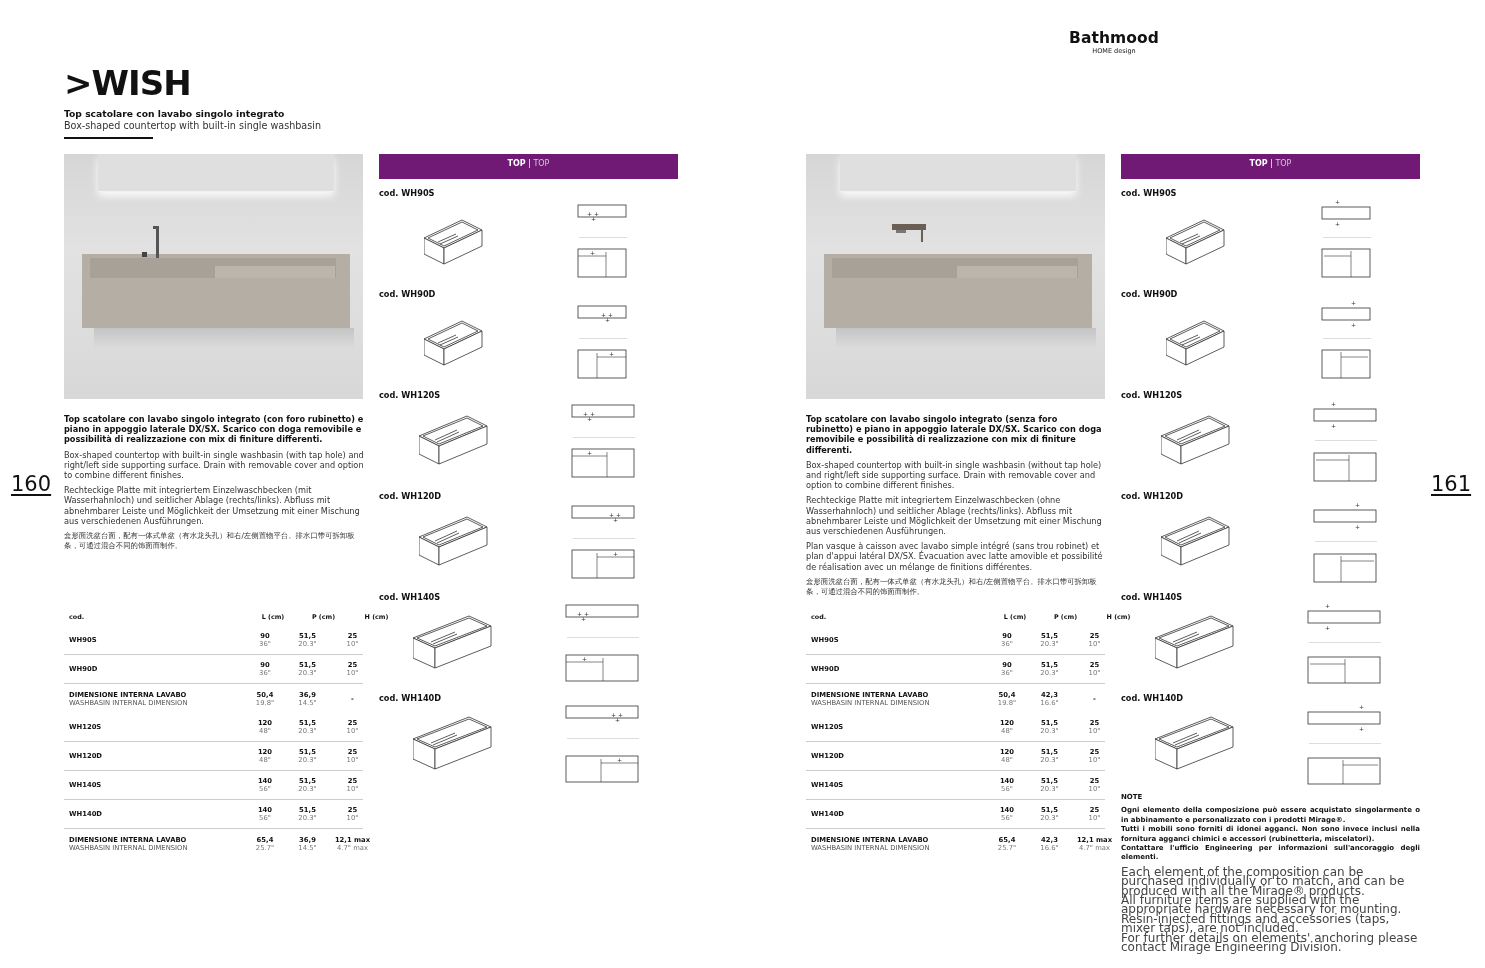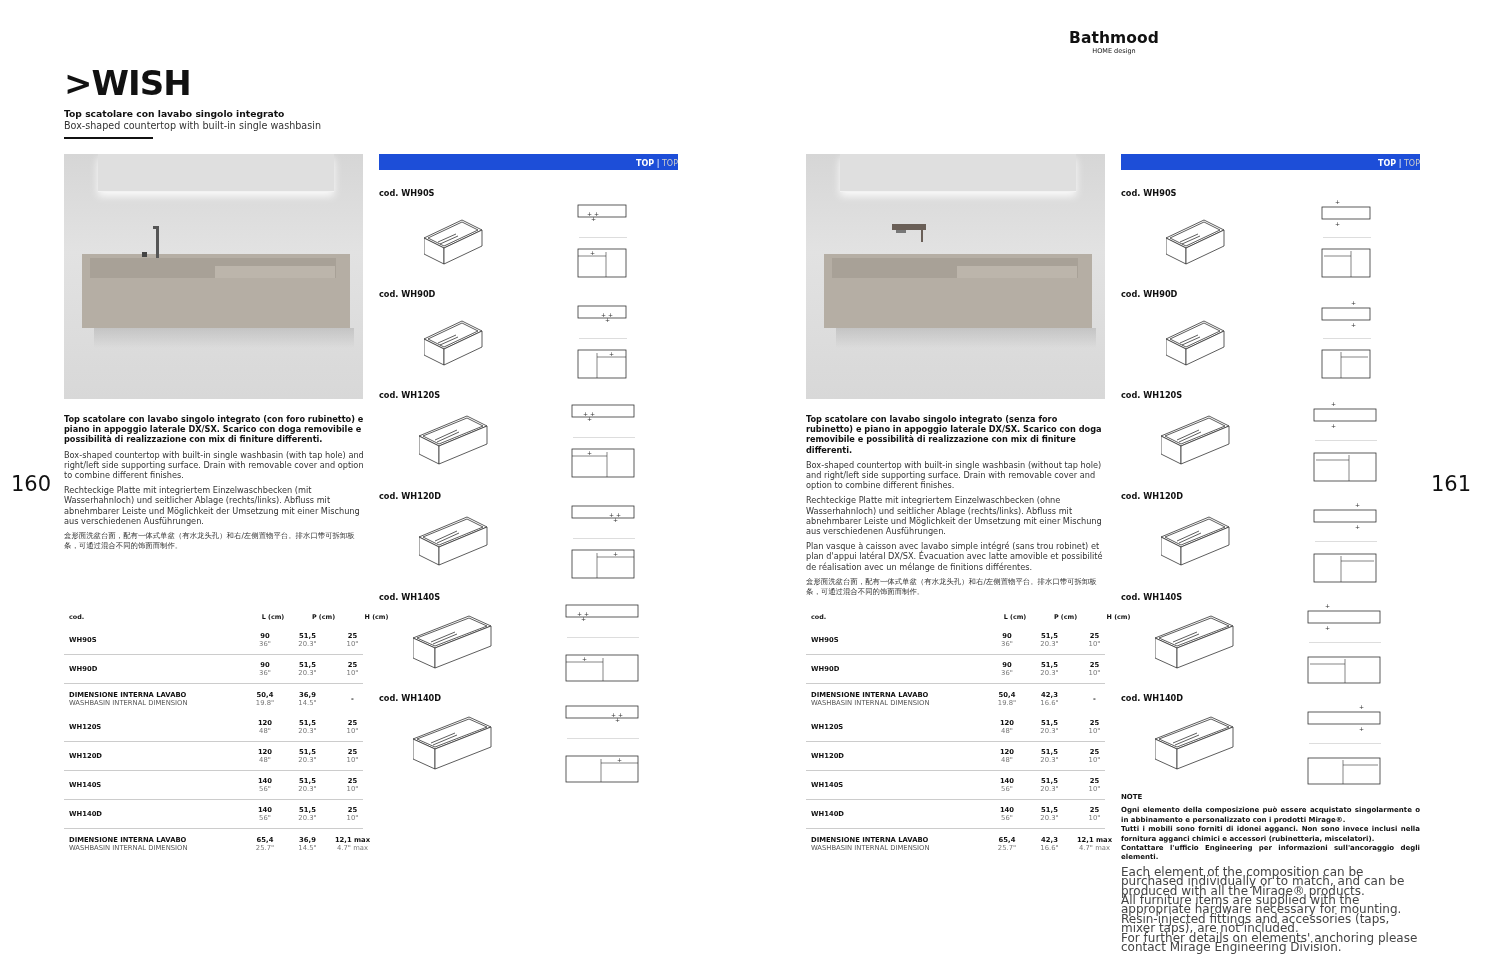--- a/index.html
+++ b/index.html
@@ -1,19 +1,19 @@
 <!DOCTYPE html>
 <html><head>
 <meta charset="utf-8">
 <style>
   * { box-sizing: border-box; margin: 0; padding: 0; }
   html, body { width: 1485px; height: 968px; background: #fff; overflow: hidden; }
   body { font-family: "DejaVu Sans", sans-serif; color: #111; position: relative; }
 
-  .page-num { position: absolute; top: 472px; font-family: "DejaVu Sans", sans-serif; font-size: 21px; font-weight: 500; text-underline-offset: 3px; color: #111; }
+  .page-num { position: absolute; top: 472px; font-family: "DejaVu Sans", sans-serif; font-size: 21px; font-weight: 500; text-decoration: underline; text-underline-offset: 3px; color: #111; }
 
   .brand { position: absolute; left: 1059px; top: 30px; width: 110px; text-align: center; }
   .brand-name { font-family: "DejaVu Sans", sans-serif; font-weight: bold; font-size: 15.5px; letter-spacing: 0.1px; display: block; line-height: 17px; }
   .brand-sub { font-size: 6.5px; display: block; line-height: 8px; }
 
   .title-block { position: absolute; left: 64px; top: 66px; }
   .title-main { font-family: "DejaVu Sans", sans-serif; font-weight: 900; font-size: 34px; letter-spacing: -1px; line-height: 34px; }
   .title-it { margin-top: 8px; font-size: 9.2px; font-weight: bold; }
   .title-en { margin-top: 1px; font-size: 9.6px; color: #333; text-align: center; }
   .title-rule { margin-top: 6px; width: 89px; height: 1.5px; background: #111; }
@@ -37,21 +37,21 @@
   .spec-row { display: flex; height: 29px; align-items: center; padding-left: 5px; border-bottom: 1.5px solid #ccc; }
   .spec-row.noline { border-bottom: none; }
   .c-code { flex: 0 0 176px; }
   .c-num { flex: 0 0 40px; text-align: center; line-height: 8px; }
   .c-h { flex: 0 0 45px; text-align: center; line-height: 8px; }
   .c-code .main { font-weight: bold; display: block; line-height: 8px; }
   .c-code .sub { display: block; color: #555; line-height: 8px; }
   .num-main { font-weight: bold; display: block; }
   .num-sub { display: block; color: #777; }
 
-  .top-bar { position: absolute; top: 154px; width: 299px; height: 16px; background: #1d4ed8; color: #fff; text-align: right; font-size: 8px; line-height: 19px; }
+  .top-bar { position: absolute; top: 154px; width: 299px; height: 25px; background: #701a75; color: #fff; text-align: center; font-size: 8px; line-height: 19px; }
   .top-bar b { font-weight: bold; }
   .top-bar .thin { color: #ccc; }
 
   .model { position: absolute; width: 299px; height: 100px; }
   .model-code { position: absolute; left: 0; top: 0; font-size: 8.2px; font-weight: bold; }
   .iso { position: absolute; }
   .plan { position: absolute; }
   .sep { position: absolute; height: 1px; background: #ddd; }
 
   .note { position: absolute; left: 1121px; top: 793px; width: 299px; font-size: 7px; line-height: 9.4px; }

